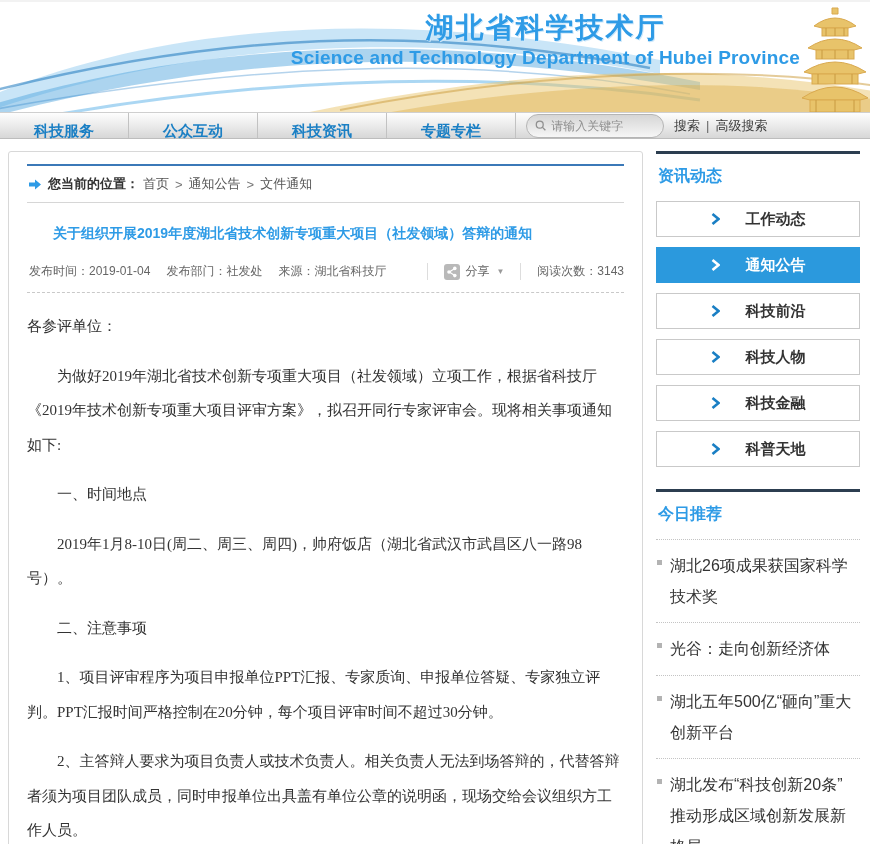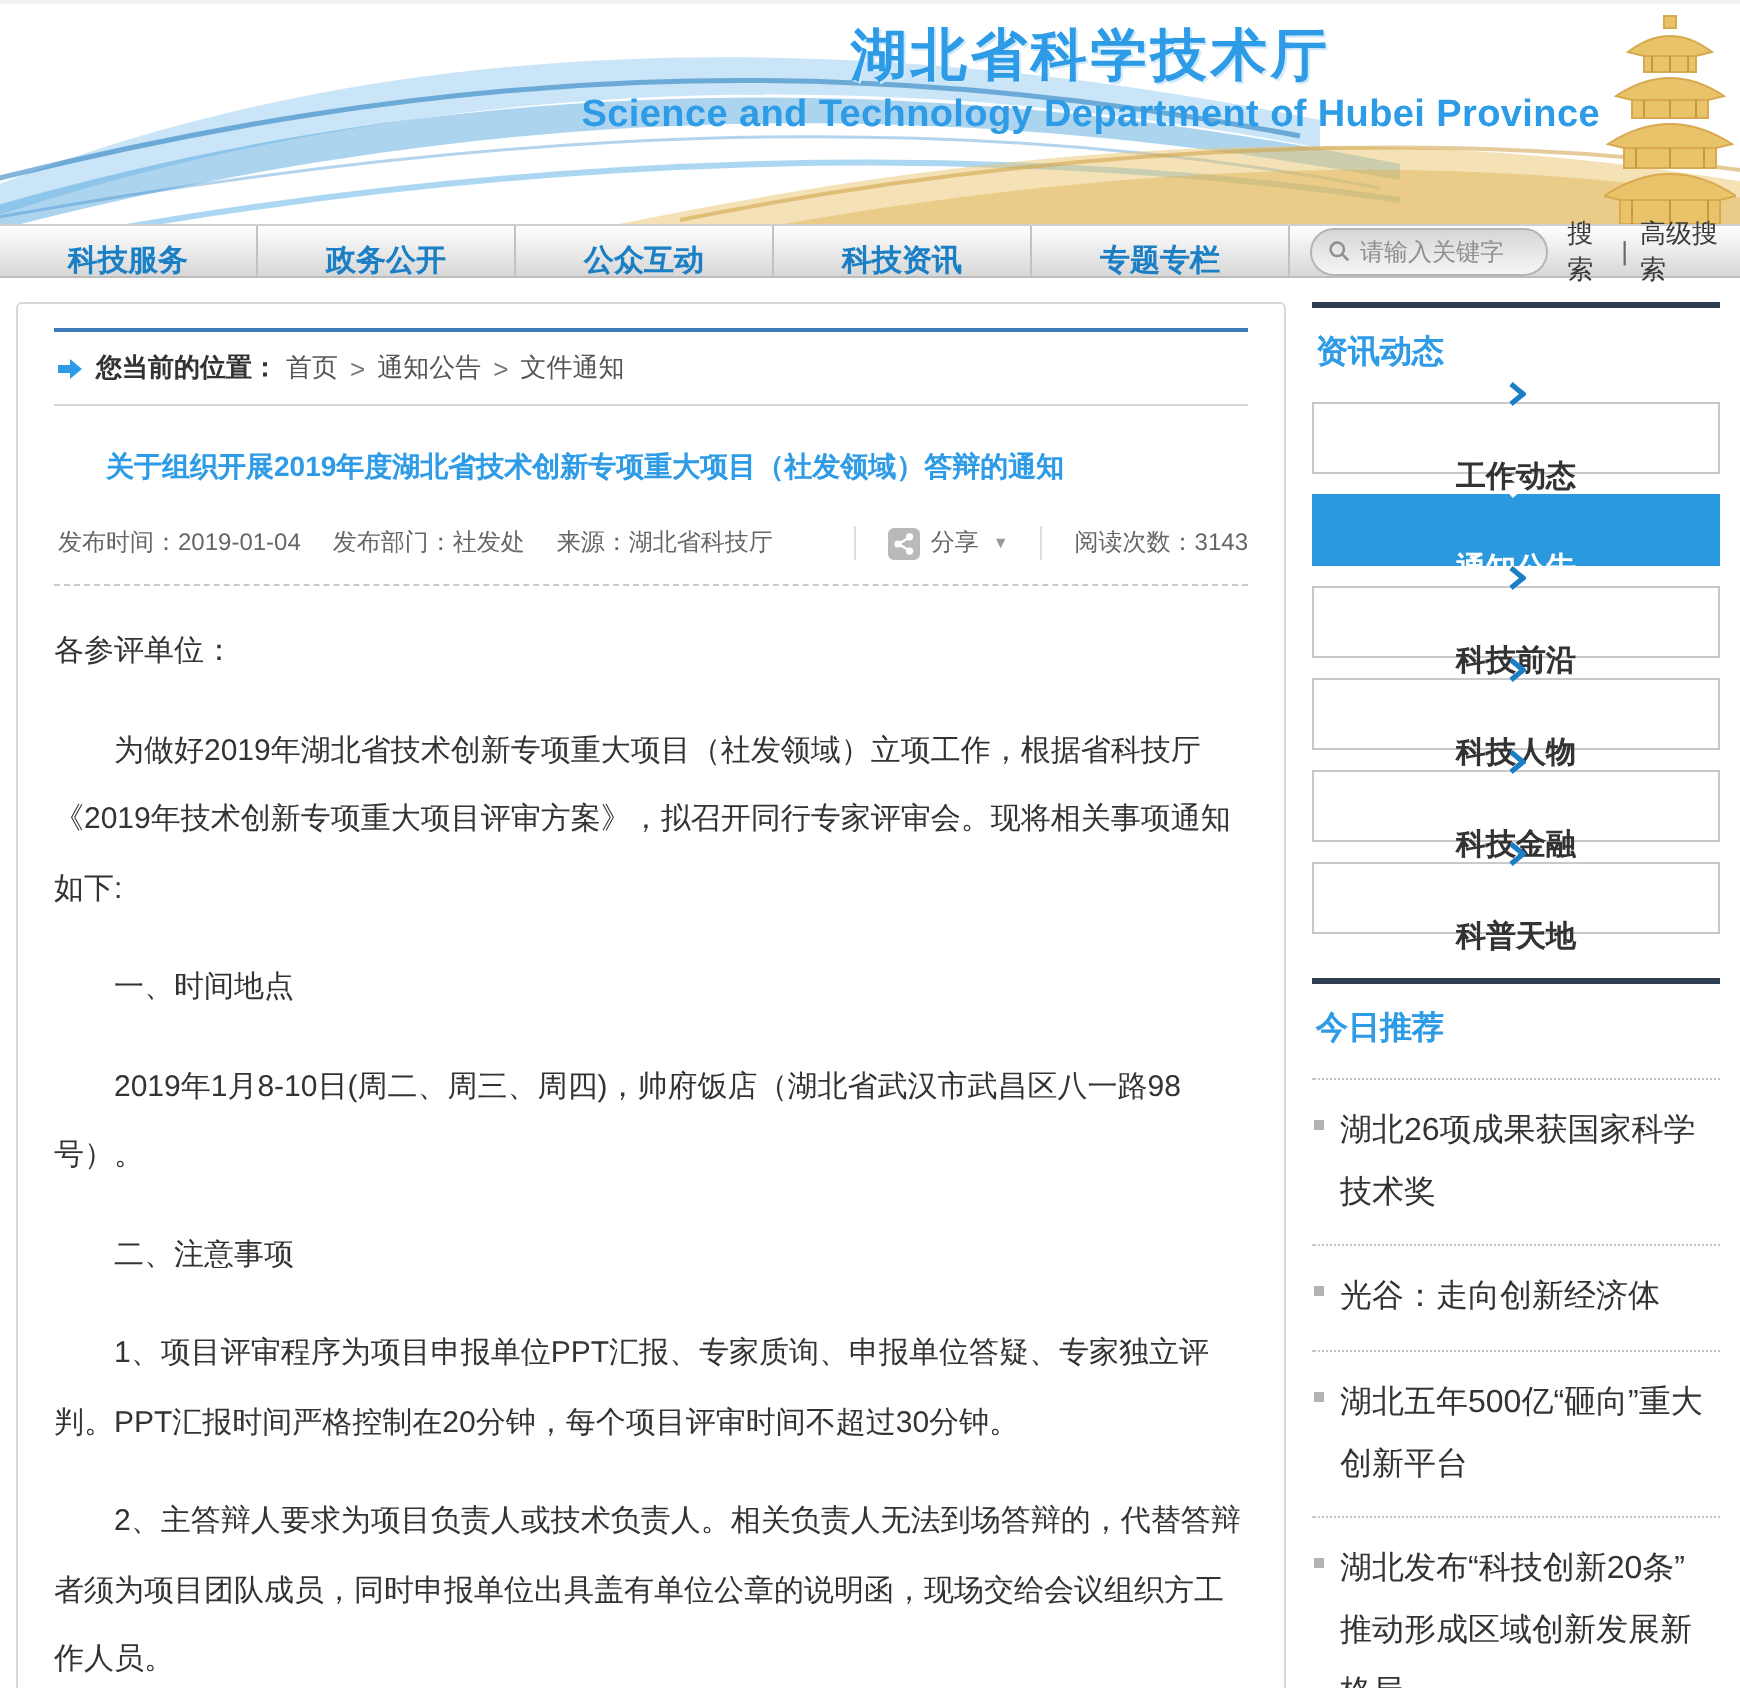--- a/index.html
+++ b/index.html
@@ -41,26 +41,26 @@
   
   .art-title { color:#2E9BE6; font-size:14px; font-weight:bold; text-align:left; line-height:2; margin:16px 26px 6px 26px; }
   .meta { display:flex; align-items:center; font-size:12px; color:#666; padding:10px 0 12px 2px; border-bottom:1px dashed #c9c9c9; }
   .meta-left { flex:1; display:flex; }
   .meta-item { margin-right:16px; white-space:nowrap; }
   .share-group { display:flex; align-items:center; border-left:1px solid #ddd; padding:0 16px; gap:5px; cursor:pointer; }
   .share-caret { font-size:8px; color:#999; margin-left:2px; }
   .read-group { border-left:1px solid #ddd; padding-left:16px; white-space:nowrap; }
   .art-body { padding-top:16px; font-size:15px; color:#333; line-height:2.3; }
   .art-body p { margin-bottom:15px; }
-  .art-body p.indent { text-indent:2em; }
+  .art-body p.indent { text-indent:2em;font-family:Liberation Serif, serif; }
 
   
   .widget { border-top:3px solid #2c3e50; padding-top:10px; background:#fff; }
   .widget h2 { color:#2E9BE6; font-size:16px; font-weight:bold; margin:2px 0 14px 2px; }
-  .side-item { height:36px; border:1px solid #c9c9c9; background:#fff; margin-bottom:10px; display:flex; align-items:center; justify-content:center; gap:26px; font-size:15px; font-weight:bold; color:#333; cursor:pointer;flex-direction:column; }
+  .side-item { height:36px; border:1px solid #c9c9c9; background:#fff; margin-bottom:10px; display:flex; align-items:center; justify-content:center; gap:26px; font-size:15px; font-weight:bold; color:#333; cursor:pointer; }
   .side-item .chev { color:#1a7fc4; display:flex; }
   .side-item.active { background:#2B99DD; border-color:#2B99DD; color:#fff; }
   .side-item.active .chev { color:#fff; }
 
   .recommend { margin-top:22px; }
   .rec-list { list-style:none; border-top:1px dotted #c4c4c4; }
   .rec-item { position:relative; padding:10px 0 10px 14px; border-bottom:1px dotted #c4c4c4; font-size:16px; line-height:1.95; color:#333; cursor:pointer; }
   .rec-item::before { content:""; position:absolute; left:1px; top:20px; width:5px; height:5px; background:#b3b3b3; }
 </style>
 </head>
@@ -107,21 +107,20 @@
           <line x1="50" y1="68" x2="50" y2="78"></line>
         <line x1="14" y1="94" x2="14" y2="106"></line>
           <line x1="33" y1="94" x2="33" y2="106"></line>
           <line x1="52" y1="94" x2="52" y2="106"></line>
       </g>
     </svg>
   </header>
 
   <nav class="mainnav">
     <a class="nav-item">科技服务</a>
-    <a class="nav-item">政务公开</a>
     <a class="nav-item">公众互动</a>
     <a class="nav-item">科技资讯</a>
     <a class="nav-item">专题专栏</a>
     <div class="nav-search">
       <div class="search-pill">
         <svg width="13" height="13" viewBox="0 0 13 13">
           <circle cx="5.5" cy="5.5" r="4" fill="none" stroke="#8f8f8f" stroke-width="1.5"></circle>
           <line x1="8.7" y1="8.7" x2="12" y2="12" stroke="#8f8f8f" stroke-width="1.5"></line>
         </svg>
         <input type="text" placeholder="请输入关键字" style="">

